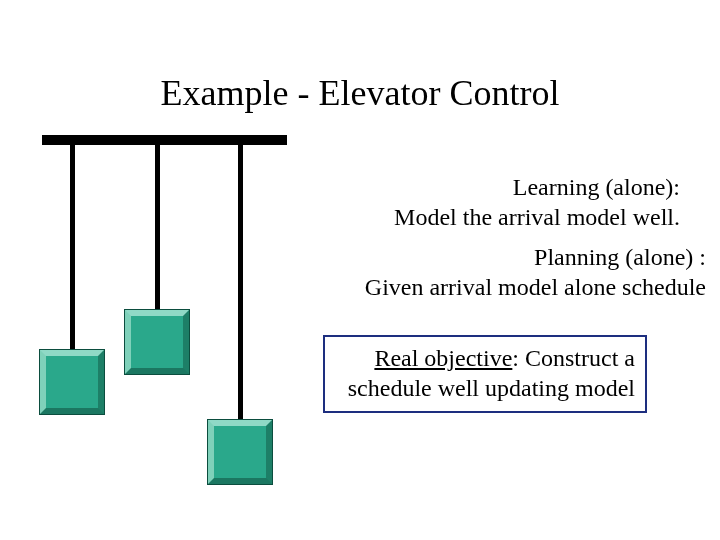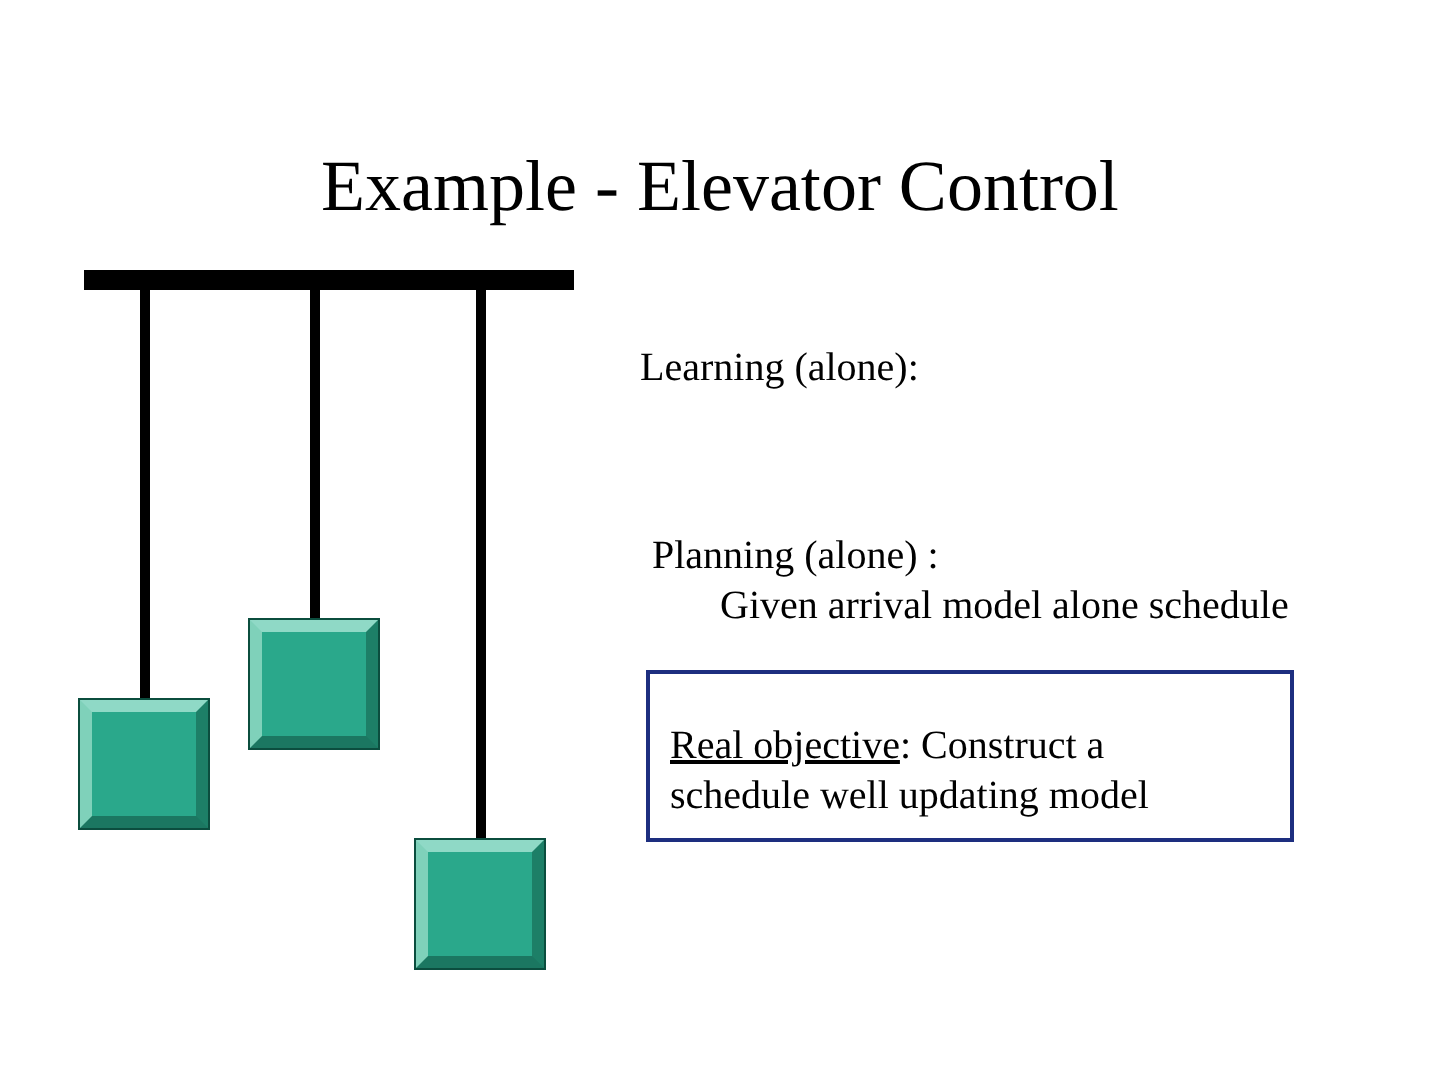--- a/index.html
+++ b/index.html
@@ -43,29 +43,30 @@
     
     border-top: 6px solid #8fd9c6;
     border-left: 6px solid #7fd1ba;
     border-right: 6px solid #1d7f67;
     border-bottom: 6px solid #1b7761;
     
     box-shadow: 0 0 0 1px #0b4d3e;
   }
   .textblock {
     position: absolute;
-    font-size: 20px;
+    font-size: 24px;
     line-height: 1.25;
+    text-align: right;
   }
   .indent {
     padding-left: 34px;
   }
   .boxed {
     border: 2px solid #1d2e7f;
-    padding: 24px 10px 8px 10px;
+    padding: 6px 10px 8px 10px;
   }
   .u {
     text-decoration: underline;
   }
 </style>
 </head>
 <body>
 <div class="stage">
 
   <div class="title">Example - Elevator Control</div>
@@ -75,23 +76,24 @@
   <div class="vbar" style="left:70px; top:145px; width:5px; height:235px;"></div>
   <div class="vbar" style="left:155px; top:145px; width:5px; height:195px;"></div>
   <div class="vbar" style="left:238px; top:145px; width:5px; height:305px;"></div>
 
   <div class="elevator" style="left:40px; top:350px;"></div>
   <div class="elevator" style="left:125px; top:310px;"></div>
   <div class="elevator" style="left:208px; top:420px;"></div>
 
   <div class="textblock" style="left:320px; top:172px; width:360px;">
     <div>Learning (alone):</div>
+    <div class="indent">Model the arrival model well.</div>
   </div>
 
-  <div class="textblock" style="left:326px; top:266px; width:380px;">
+  <div class="textblock" style="left:326px; top:242px; width:380px;">
     <div>Planning (alone) :</div>
     <div class="indent">Given arrival model alone schedule</div>
   </div>
 
   <div class="textblock boxed" style="left:323px; top:335px; width:300px;">
     <div>
       <span class="u">Real objective</span><span>: Construct a</span>
     </div>
     <div>schedule well updating model</div>
   </div>

